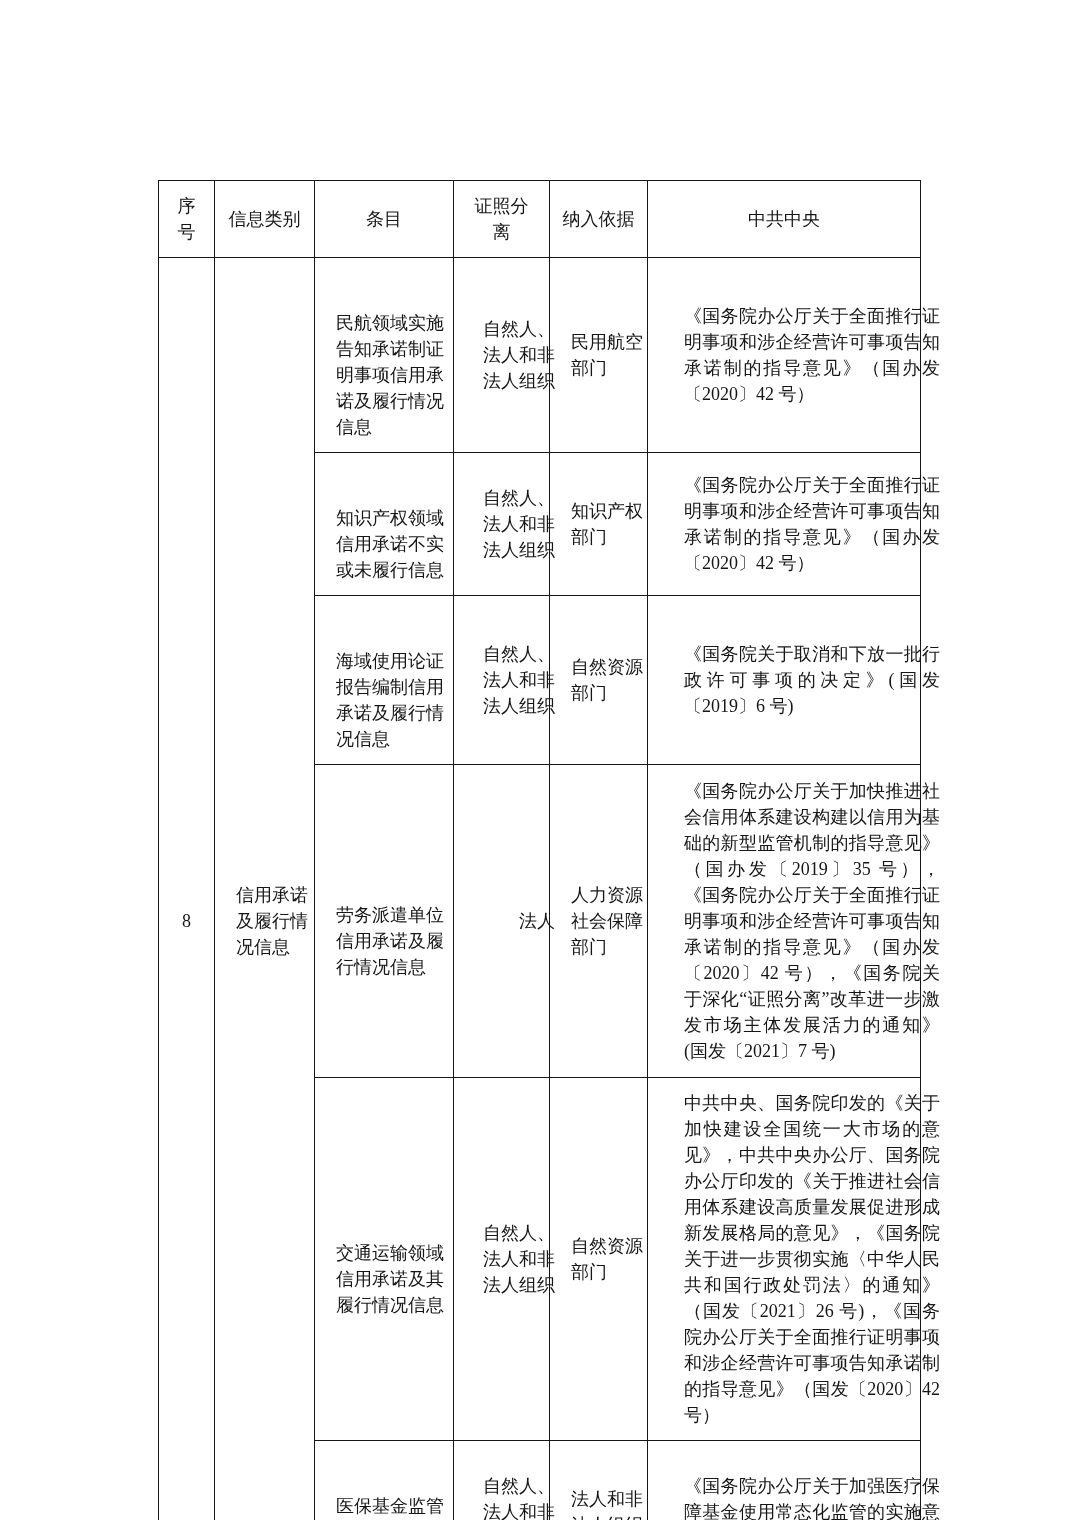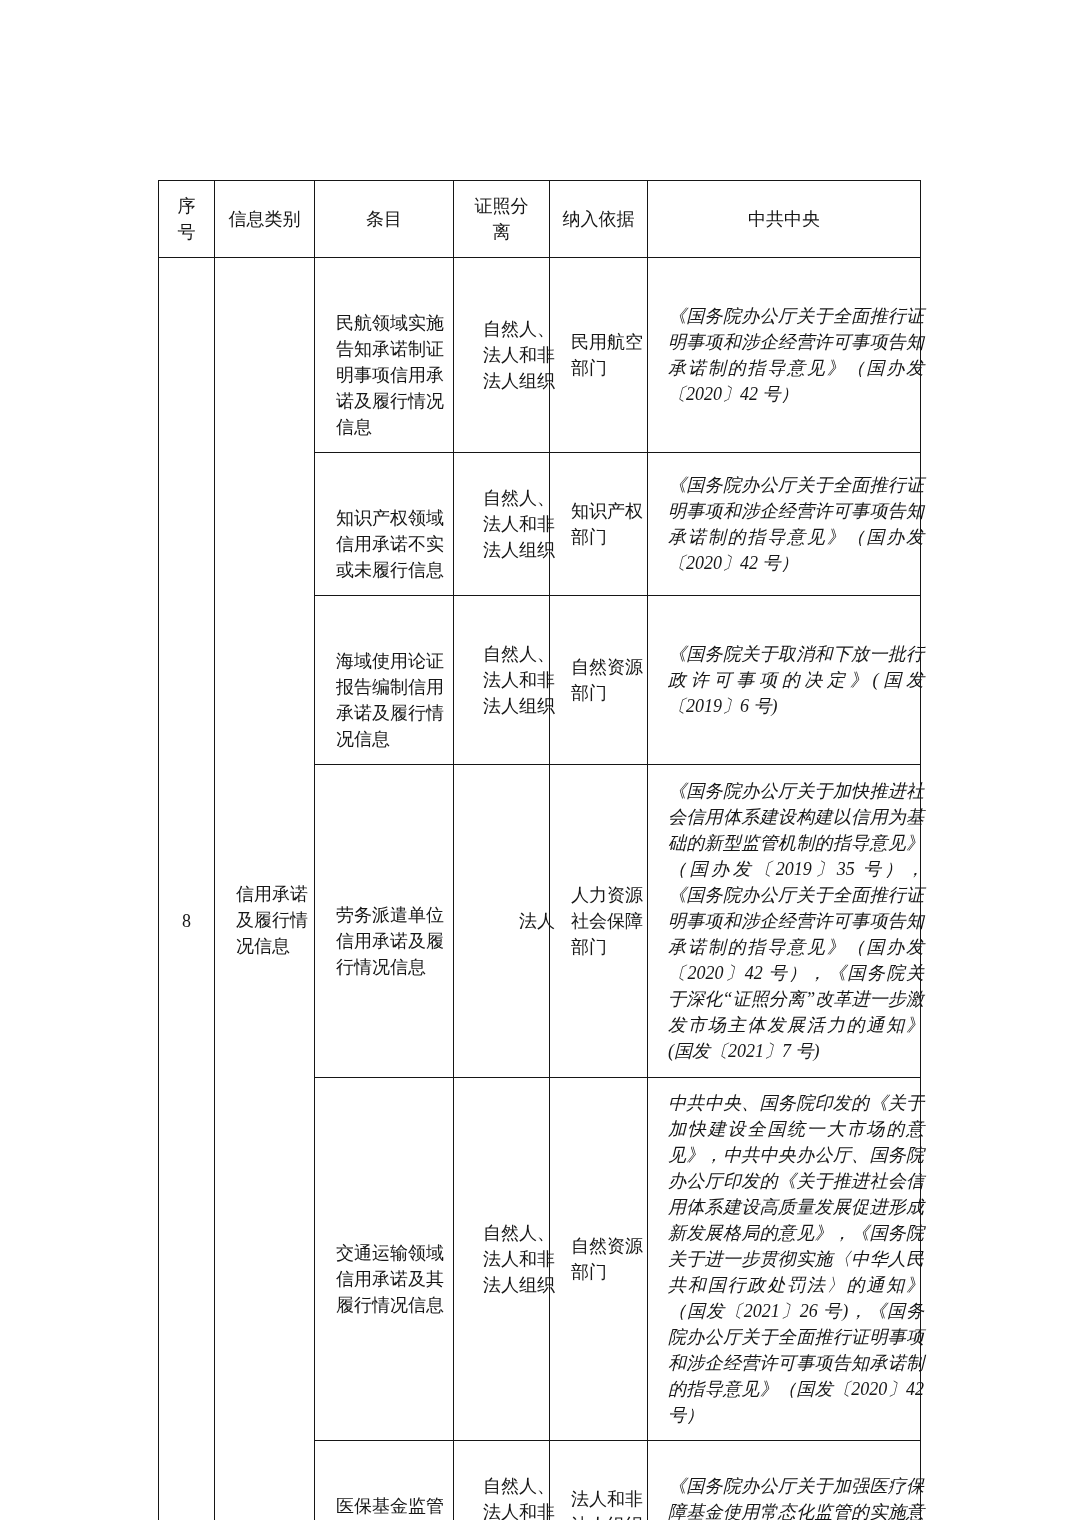--- a/index.html
+++ b/index.html
@@ -34,25 +34,25 @@
     line-height:24px;
   }
   tr.rh1 { height:144px; }
   tr.rh2 { height:105px; }
   tr.rh3 { height:102px; }
   tr.rh4 { height:313px; }
   tr.rh5 { height:349px; }
   tr.rh6 { height:83px; }
   td.serial { text-align:center; }
   .cellbox { margin-left:9px; text-align:left; }
-  .w-cat    { width:84px;font-family:Liberation Mono, monospace; }
+  .w-cat    { width:84px; }
   .w-entry  { width:118px;margin-top:40px; }
   .w-subject{ width:80px;text-align:right; }
   .w-unit   { width:80px; }
-  .w-basis  { width:256px; margin-left:8px; text-align:justify; text-justify:inter-ideograph;font-style:italic; }
+  .w-basis  { width:256px; margin-left:24px; text-align:justify; text-justify:inter-ideograph; }
 </style>
 </head>
 <body>
 
 <div class="page">
   <table class="doc-table">
     <colgroup>
       <col style="width:56px">
       <col style="width:100px">
       <col style="width:139px">

